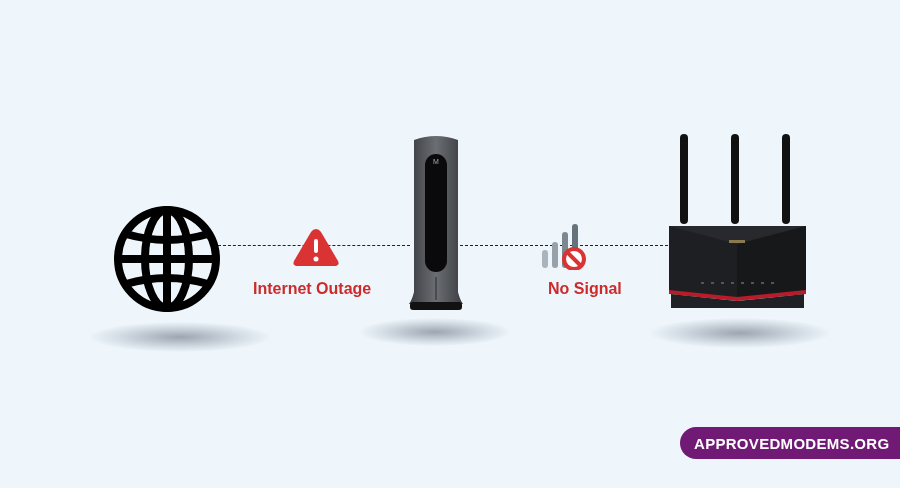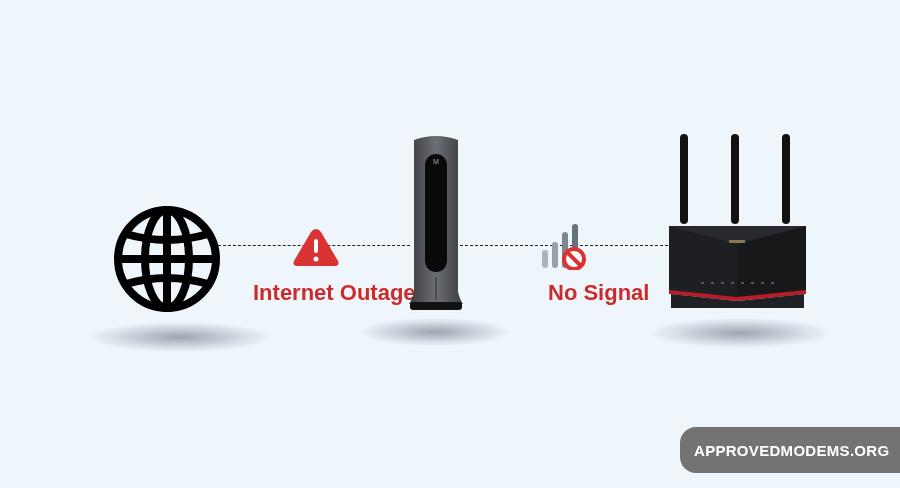--- a/index.html
+++ b/index.html
@@ -1,21 +1,21 @@
 <!DOCTYPE html>
 <html><head>
 <meta charset="utf-8">
 <style>
   html,body{margin:0;padding:0;}
   body{width:900px;height:488px;background:#eef6fc;position:relative;overflow:hidden;font-family:"Liberation Sans",sans-serif;}
   .abs{position:absolute;}
   .dash{position:absolute;height:0;border-top:1.5px dashed #222;}
   .shadow{position:absolute;border-radius:50%;background:radial-gradient(ellipse at center, rgba(90,100,115,0.55) 0%, rgba(120,130,145,0.25) 45%, rgba(238,246,252,0) 72%);}
-  .label{position:absolute;color:#cc2b2b;font-weight:bold;font-size:22px;white-space:nowrap;text-align:right;}
-  .badge{position:absolute;left:680px;top:427px;width:220px;height:46px;background:#737373;border-radius:16px 0 0 16px;color:#fff;font-weight:bold;font-size:15px;letter-spacing:0.3px;display:flex;align-items:center;padding-left:14px;box-sizing:border-box;}
+  .label{position:absolute;color:#cc2b2b;font-weight:bold;font-size:16px;white-space:nowrap;text-align:right;}
+  .badge{position:absolute;left:680px;top:427px;width:220px;height:32px;background:#701a75;border-radius:16px 0 0 16px;color:#fff;font-weight:bold;font-size:15px;letter-spacing:0.3px;display:flex;align-items:center;padding-left:14px;box-sizing:border-box;}
 </style>
 </head>
 <body>
 
 <div class="dash" style="left:218px;top:245px;width:192px;"></div>
 <div class="dash" style="left:460px;top:245px;width:208px;"></div>
 
 <div class="shadow" style="left:90px;top:322px;width:180px;height:30px;"></div>
 <div class="shadow" style="left:360px;top:318px;width:150px;height:28px;"></div>
 <div class="shadow" style="left:650px;top:318px;width:180px;height:30px;"></div>

